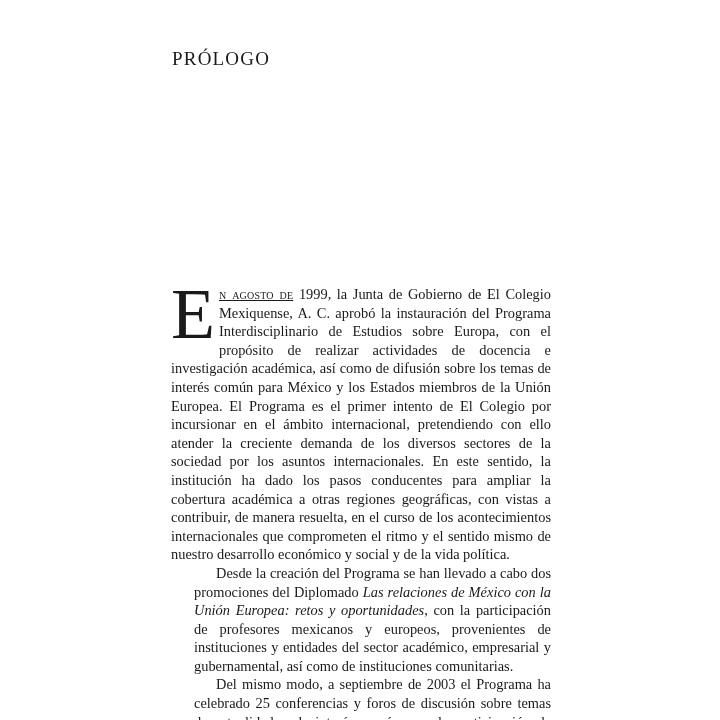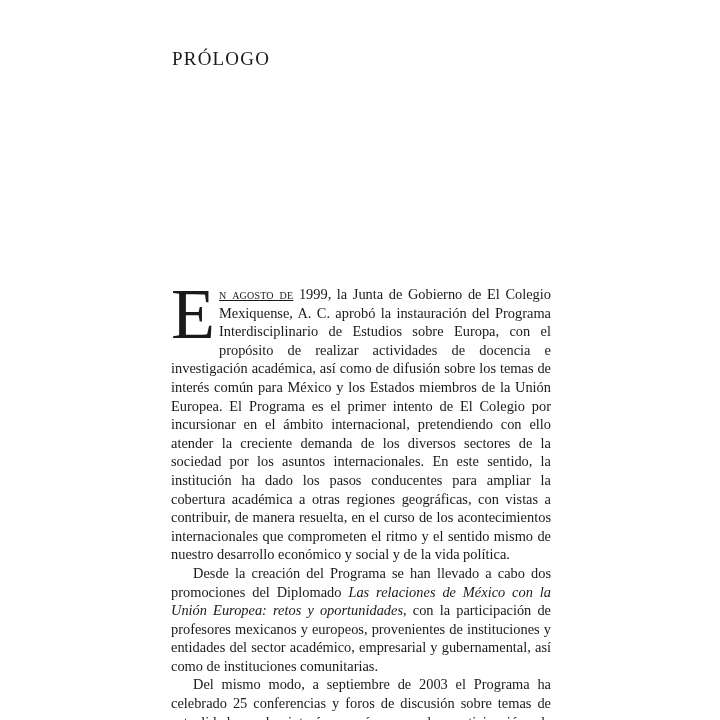--- a/index.html
+++ b/index.html
@@ -39,20 +39,21 @@
       line-height: 18.6px;
       text-align: justify;
       color: #1a1a1a;
     }
     .para {
       margin: 0;
       text-indent: 0;
     }
     .para.indent {
       text-indent: 22px;
+      margin-left: 23px;
     }
     .drop-cap {
       float: left;
       font-family: "Liberation Serif", serif;
       font-size: 72px;
       line-height: 54px;
       margin: 2px 4px 0 0;
       padding: 0;
       height: 56px;
     }

